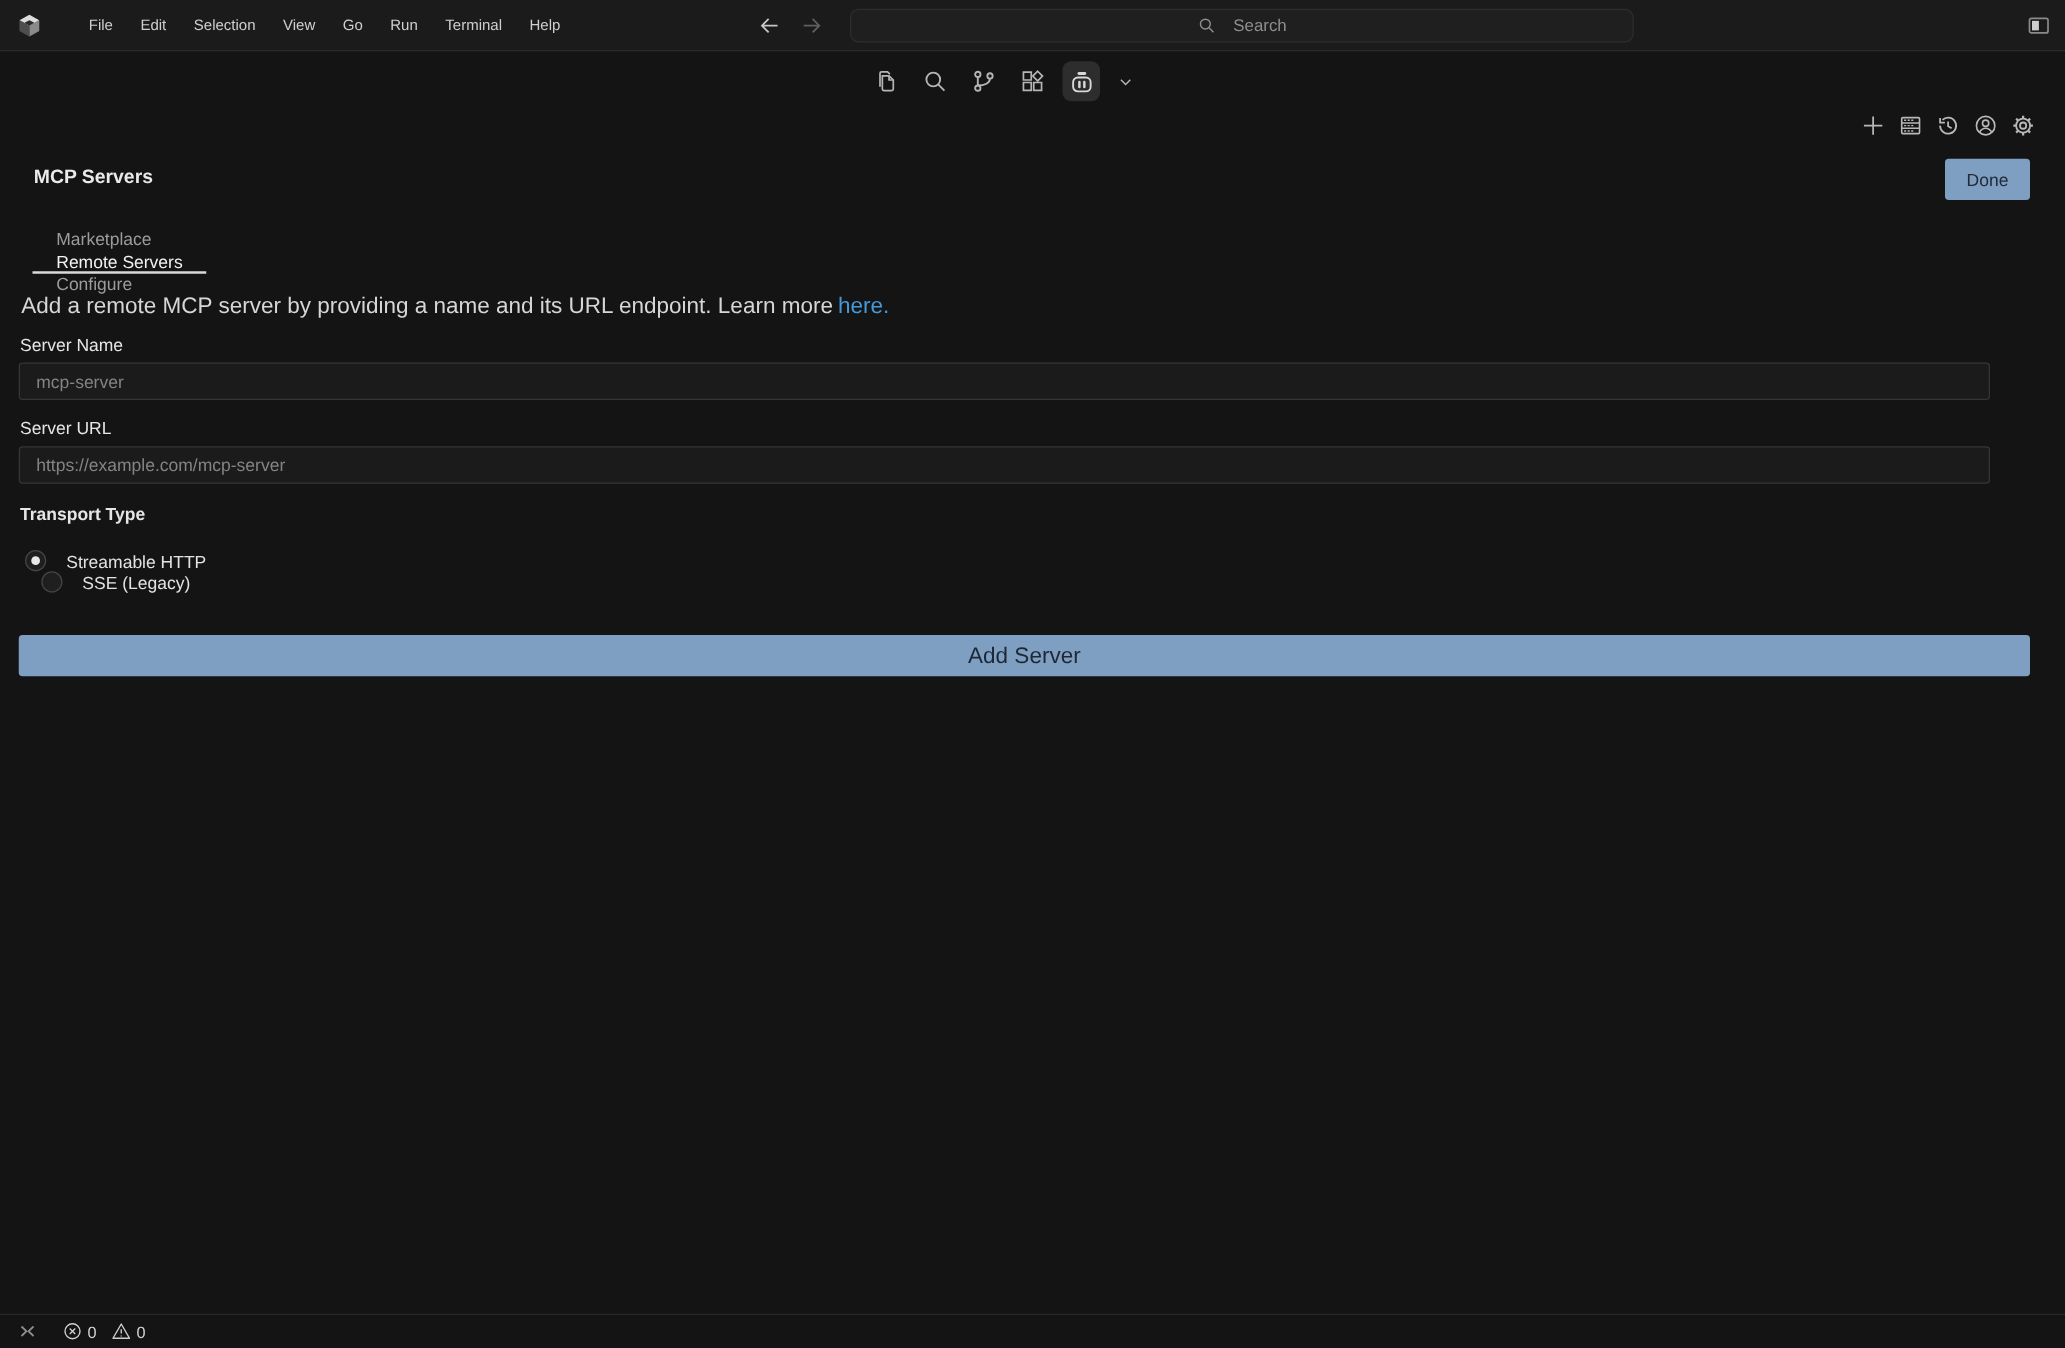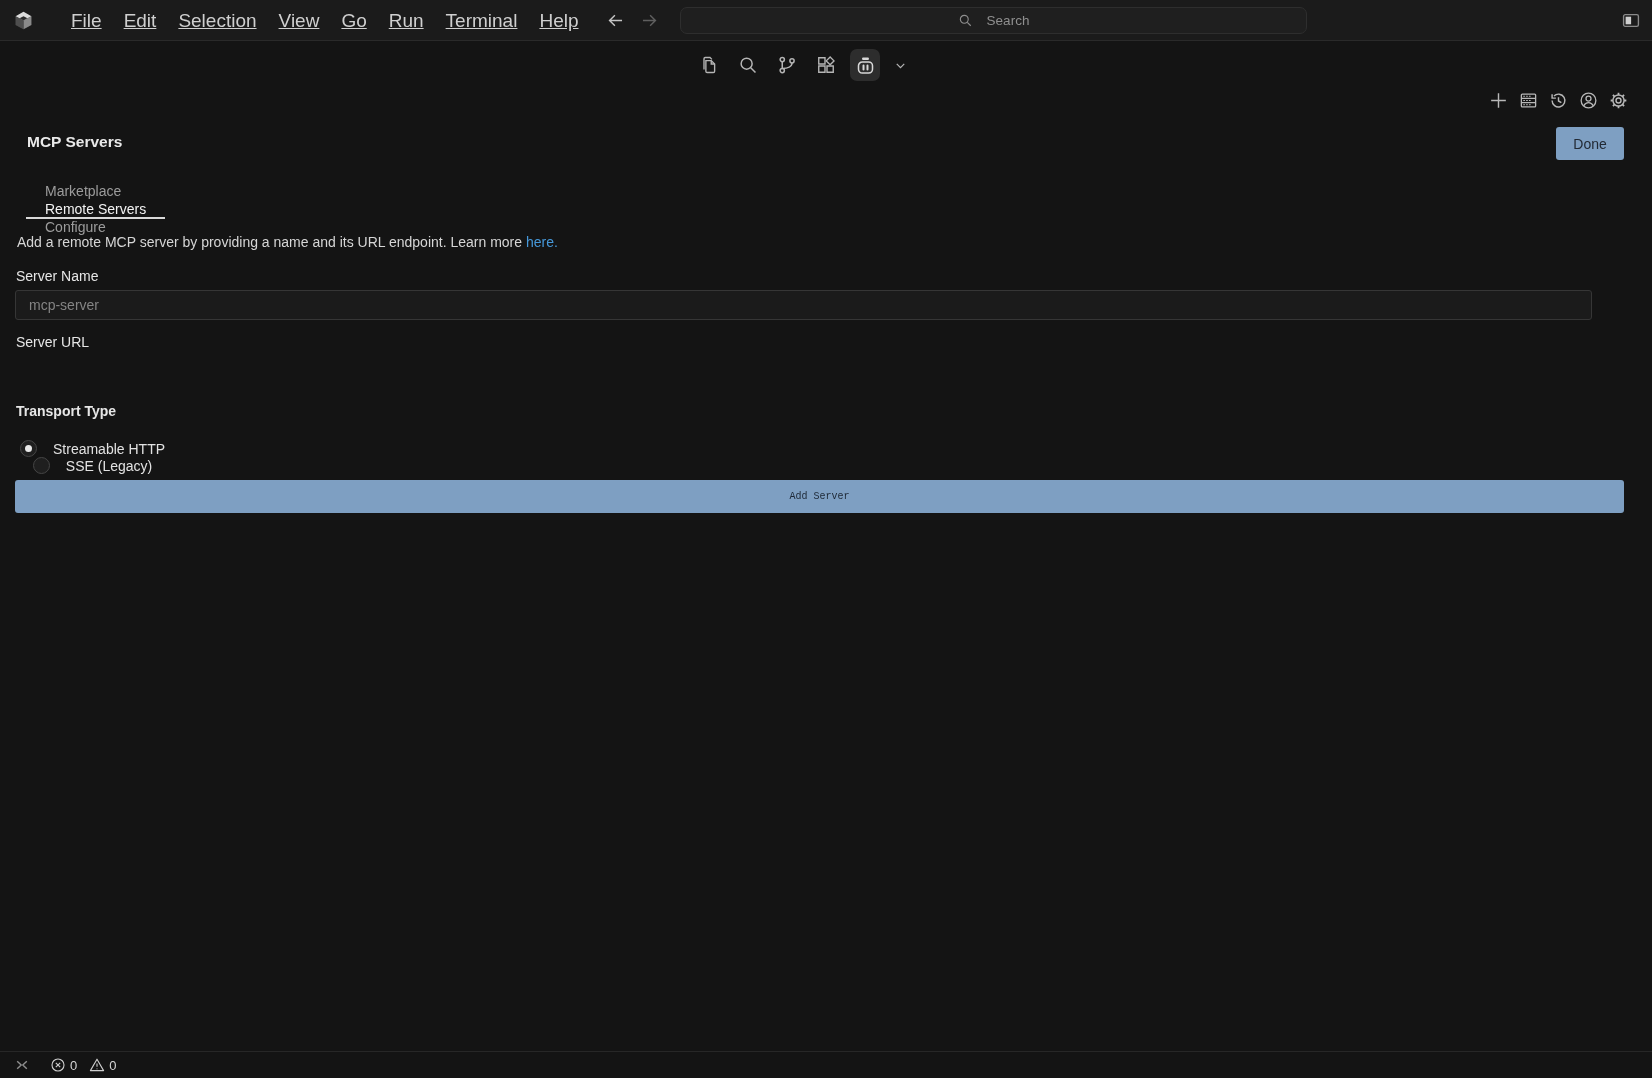--- a/index.html
+++ b/index.html
@@ -6,21 +6,21 @@
   html,body { width:1652px; height:1078px; background:#141414; overflow:hidden;
               font-family:"Liberation Sans", sans-serif; }
   .app { position:relative; width:1652px; height:1078px; background:#141414; color:#cccccc; }
 
   
   .titlebar { position:absolute; top:0; left:0; width:100%; height:41px;
               background:#1b1b1b; border-bottom:1px solid #2a2a2a;
               display:flex; align-items:center; }
   .logo { position:absolute; left:13px; top:10px; width:21px; height:21px; }
   .menus { display:flex; margin-left:60px; }
-  .menu-item { padding:0 11px; font-size:19px; color:#cfcfcf; line-height:41px; cursor:default;text-decoration:underline; }
+  .menu-item { padding:0 11px; font-size:12px; color:#cfcfcf; line-height:41px; cursor:default; }
   .nav-arrow { position:absolute; top:9px; width:23px; height:23px; display:flex;
                align-items:center; justify-content:center; color:#c6c6c6; }
   .nav-back { left:604px; }
   .nav-fwd  { left:638px; color:#5f5f5f; }
   .searchbox { position:absolute; left:680px; top:7px; width:627px; height:27px;
                background:#1f1f1f; border:1px solid #2e2e2e; border-radius:7px;
                display:flex; align-items:center; justify-content:center; gap:14px;
                color:#8f8f8f; }
   .searchbox svg { flex:0 0 auto; }
   .search-text { font-size:13.5px; color:#8f8f8f; }
@@ -48,21 +48,21 @@
               background:#7e9fc2; color:#222a35; border:none; border-radius:3px;
               font-size:14px; font-family:inherit; cursor:pointer; }
 
   
   .tabs { position:absolute; left:26px; top:183px; display:flex; height:31px;flex-direction:column; }
   .tab { padding:0 19px; font-size:14px; color:#9c9c9c; display:flex; align-items:center;
          border-bottom:2px solid transparent; cursor:pointer; }
   .tab.active { color:#f2f2f2; border-bottom-color:#d9d9d9; }
 
   
-  .intro { position:absolute; left:17px; top:234px; font-size:14px; color:#d6d6d6; }
+  .intro { position:absolute; left:17px; top:234px; font-size:18px; color:#d6d6d6; }
   .intro a { color:#4698d9; text-decoration:none; margin-left:4px; }
   .field-label { position:absolute; left:16px; font-size:14px; color:#e6e6e6; }
   .lbl-name { top:268px; }
   .lbl-url  { top:334px; }
   .lbl-transport { top:403px; font-weight:bold; }
   .text-input { position:absolute; left:15px; width:1577px; height:30px;
                 background:#1b1b1b; border:1px solid #363636; border-radius:3px;
                 color:#d8d8d8; font-size:14px; font-family:inherit; padding:0 13px; outline:none; }
   .text-input::placeholder { color:#848484; }
   .inp-name { top:290px; }
@@ -70,21 +70,21 @@
 
   .radio-row { position:absolute; left:20px; top:440px; display:flex; align-items:center;flex-direction:column; }
   .radio-opt { display:flex; align-items:center; cursor:pointer; }
   .radio-circle { width:17px; height:17px; border-radius:50%; background:#1f1f1f;
                   border:1px solid #454545; display:flex; align-items:center; justify-content:center; }
   .radio-dot { width:7px; height:7px; border-radius:50%; background:#e8e8e8; }
   .radio-label { font-size:14px; color:#e2e2e2; margin-left:16px; }
   .radio-gap { width:44px; }
 
   .big-btn { position:absolute; left:15px; width:1609px; height:33px; border:none;
-             border-radius:3px; font-size:10px; font-family:Liberation Mono, monospace; cursor:pointer; }
+             border-radius:3px; font-size:18px; font-family:Liberation Sans, sans-serif; cursor:pointer;margin-top:28px; }
   .add-btn  { top:480px; background:#7e9fc2; color:#1d2836; }
   .edit-btn { top:533px; background:#5f5f5f; color:#161616; }
 
   
   .statusbar { position:absolute; left:0; top:1051px; width:100%; height:27px;
                background:#141414; border-top:1px solid #272727;
                display:flex; align-items:center; padding:0 14px; }
   .remote-ind { color:#8f8f8f; display:flex; align-items:center; margin-right:20px; }
   .problems { display:flex; align-items:center; gap:4px; color:#d4d4d4; font-size:13px; }
   .problems .w { margin-left:8px; }
@@ -230,20 +230,21 @@
   </div>
 
   <div class="intro">
     <span>Add a remote MCP server by providing a name and its URL endpoint. Learn more</span><a href="#">here.</a>
   </div>
 
   <div class="field-label lbl-name">Server Name</div>
   <input class="text-input inp-name" type="text" placeholder="mcp-server" style="">
 
   <div class="field-label lbl-url">Server URL</div>
+  <input class="text-input inp-url" type="text" placeholder="https://example.com/mcp-server" style="">
 
   <div class="field-label lbl-transport">Transport Type</div>
 
   <div class="radio-row">
     <div class="radio-opt">
       <span class="radio-circle">
           <span class="radio-dot"></span>
         </span>
       <span class="radio-label">Streamable HTTP</span>
     </div>

